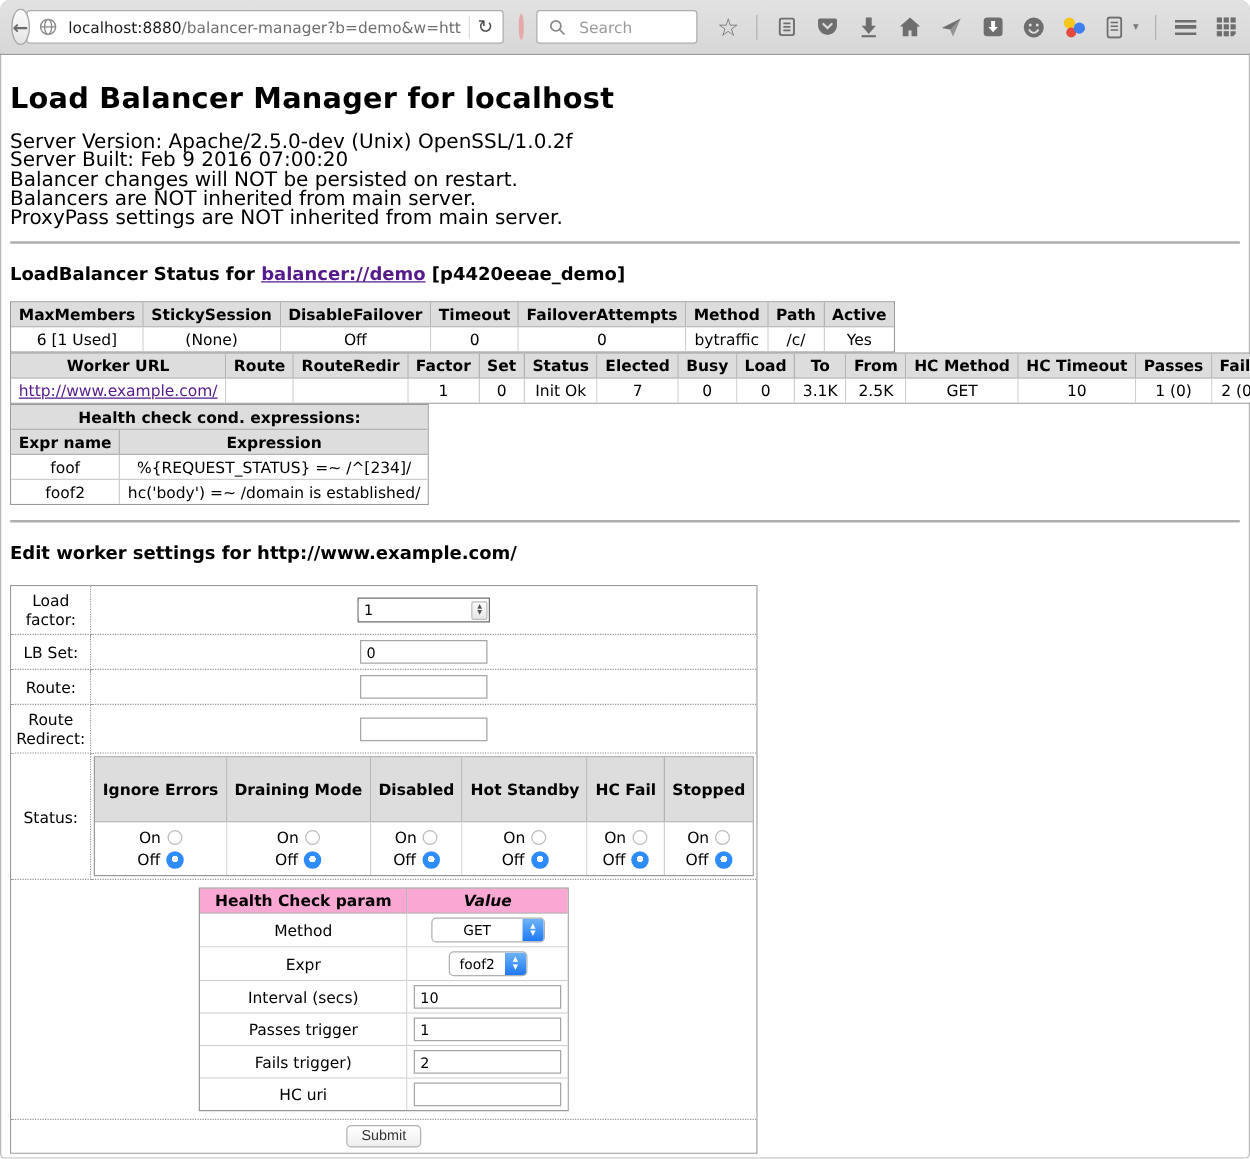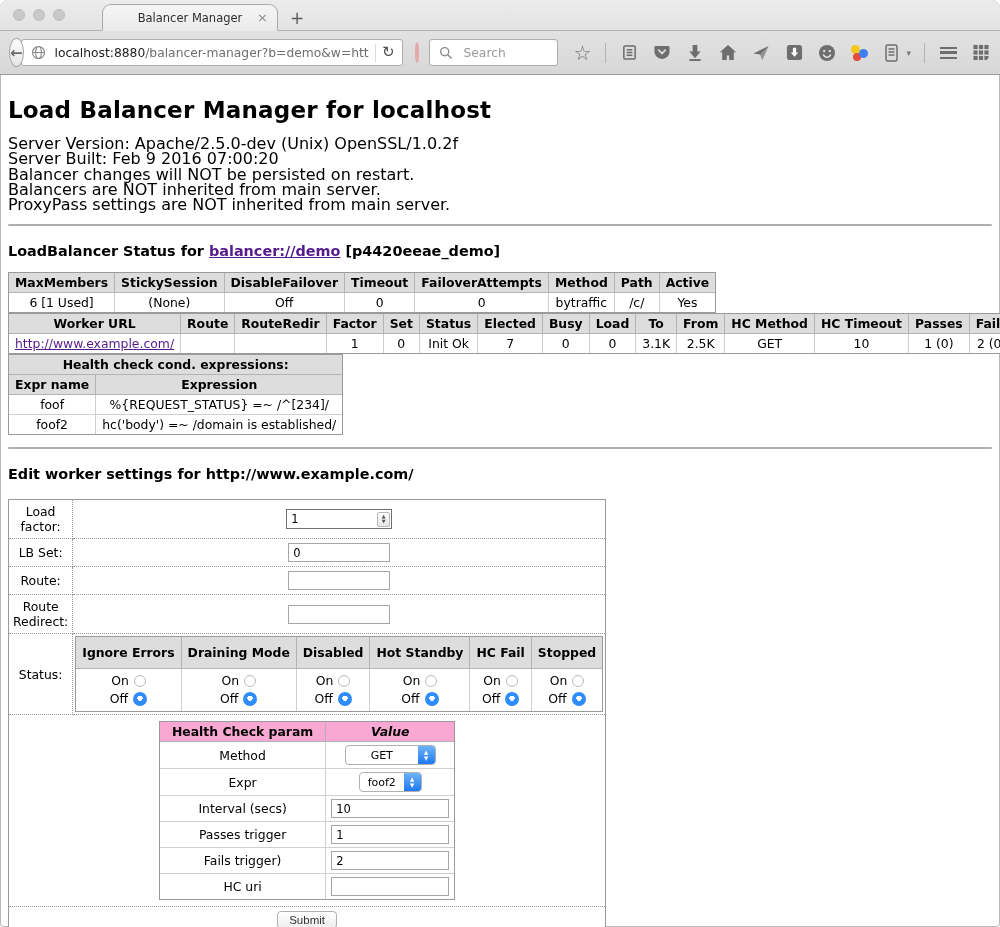--- a/index.html
+++ b/index.html
@@ -91,21 +91,21 @@
               background:#fff; padding-right:1px; }
   .spinwrap input { flex:1; min-width:0; border:none; outline:none; font-size:11.5px; padding:0 4px;
                     font-family:"DejaVu Sans",sans-serif; }
   .spinner { width:13px; height:15px; border:1px solid #b9b9b9; background:linear-gradient(#fcfcfc,#e7e7e7);
              display:flex; flex-direction:column; align-items:center; justify-content:center;
              color:#555; border-radius:2px; }
   .spinner::before { content:"▲"; font-size:5px; line-height:5px; }
   .spinner::after { content:"▼"; font-size:5px; line-height:5px; }
 
   table.statustable { border-collapse:separate; border-spacing:0; border:1px solid #9a9a9a; font-size:12.4px; }
-  .statustable th { background:#ddd; font-weight:bold; padding:8px 6px; border-right:1px solid #b3b3b3;
+  .statustable th { background:#ddd; font-weight:bold; padding:18px 6px; border-right:1px solid #b3b3b3;
                     border-bottom:1px solid #b3b3b3; white-space:nowrap; }
   .statustable th:last-child { border-right:none; }
   .statustable td { padding:3px 8px; text-align:center; border-right:1px solid #cfcfcf; background:#fff; }
   .statustable td:last-child { border-right:none; }
   .radioline { display:flex; align-items:center; justify-content:center; gap:5px; line-height:18px; }
   .radio { display:inline-block; width:12px; height:12px; border-radius:50%; border:1px solid #bcbcbc;
            background:#fff; }
   .radio.sel { width:14px; height:14px; border:none;
                background:radial-gradient(circle at 50% 45%, #fff 0 2.6px, #2e8cfd 2.7px 60%, #1f6fe0 100%); }
 
@@ -136,32 +136,20 @@
   .submitbtn { font-family:Liberation Sans, sans-serif; font-size:11.5px; color:#333; padding:2px 11px;
                border:1px solid #b1b1b1; border-radius:4px; background:linear-gradient(#ffffff,#eeeeee); }
 
   svg.icon { display:block; }
 </style>
 </head>
 <body>
 
 <div class="window">
 
-  <div class="tabbar">
-    <div class="traffic">
-      <span class="light"></span>
-      <span class="light"></span>
-      <span class="light"></span>
-    </div>
-    <div class="tab">
-      <span>Balancer Manager</span>
-      <span class="tab-close">×</span>
-    </div>
-    <span class="newtab">+</span>
-  </div>
 
   <div class="toolbar">
     <div class="backbtn">
       <span>←</span>
     </div>
     <div class="urlbar">
       <span class="tbi">
         <svg class="icon" width="15" height="15" viewBox="0 0 16 16">
             <g fill="none" stroke="#8a8a8a" stroke-width="1.2">
               <circle cx="8" cy="8" r="6.4"></circle>

